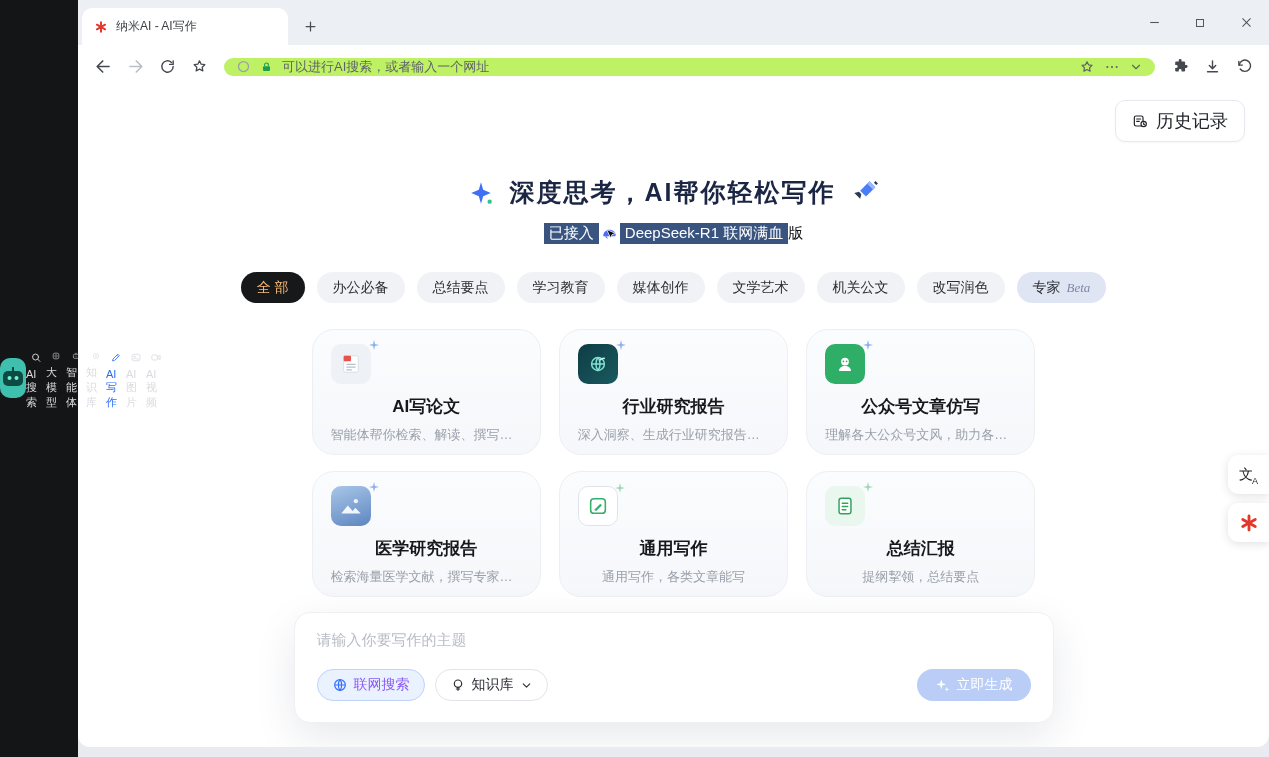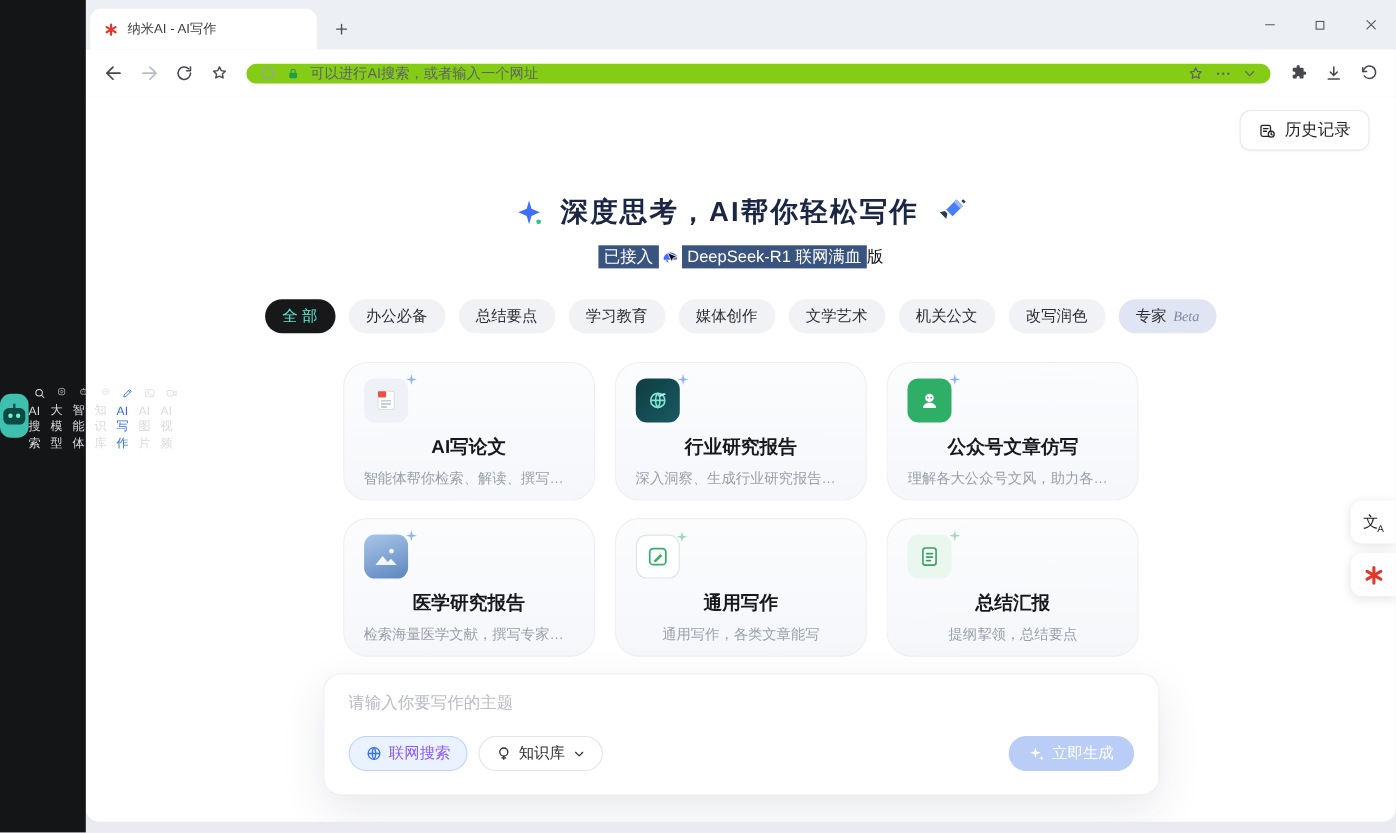--- a/index.html
+++ b/index.html
@@ -27,46 +27,46 @@
             border-radius:6px; cursor:pointer; color:#4a4d52; }
   .win-controls { margin-left:auto; display:flex; height:100%; }
   .win-btn { width:46px; height:100%; display:flex; align-items:center; justify-content:center;
              color:#55585e; cursor:pointer; }
 
   .toolbar { position:absolute; left:78px; top:45px; right:0; height:43px; background:#fff;
              display:flex; align-items:center; padding:0 10px; gap:2px; }
   .tool-btn { width:30px; height:30px; border-radius:8px; display:flex; align-items:center; justify-content:center;
               color:#45484e; cursor:pointer; flex:0 0 auto; }
   .tool-btn.disabled { color:#b9bec6; }
-  .addressbar { flex:1; height:18px; border-radius:15px; background:#84cc16; margin:0 8px;
+  .addressbar { flex:1; height:18px; border-radius:15px; background:#bef264; margin:0 8px;
                 display:flex; align-items:center; gap:9px; padding:0 12px; min-width:0; }
   .address-text { flex:1; font-size:13px; color:#5f6368; white-space:nowrap; overflow:hidden; cursor:text; }
   .ab-icon { display:flex; align-items:center; justify-content:center; color:#5f6368; cursor:pointer; flex:0 0 auto; }
 
   
   .content { position:absolute; left:78px; top:88px; right:0; bottom:10px; background:#fff;
              border-radius:0 0 12px 12px; overflow:hidden; }
 
   .history-btn { position:absolute; top:12px; right:24px; display:flex; align-items:center; gap:8px;
                  padding:8px 16px; background:#fff; border:1px solid #e7e9ee; border-radius:10px;
-                 font-size:15px; color:#22242a; cursor:pointer; box-shadow:0 1px 3px rgba(0,0,0,.03); }
+                 font-size:18px; color:#22242a; cursor:pointer; box-shadow:0 1px 3px rgba(0,0,0,.03); }
 
   .hero { padding-top:88px; text-align:center; }
   .title-row { display:flex; align-items:center; justify-content:center; gap:16px; }
   .page-title { font-size:25px; font-weight:700; color:#1b2644; letter-spacing:2px; }
   .subtitle { margin-top:14px; display:flex; align-items:center; justify-content:center; font-size:15px; color:#101114; }
   .hl { background:#3a5480; color:#fff; padding:1px 5px; }
   .whale-box { width:19px; height:19px; background:#fff; display:flex; align-items:center; justify-content:center;
                margin:0 1px; position:relative; }
   .cursor-overlay { position:absolute; left:4px; top:4px; }
 
   .cats { margin-top:28px; display:flex; justify-content:center; gap:12px; }
   .cat { height:31px; padding:0 16px; border-radius:16px; background:#f1f2f5; font-size:14px; color:#2c2e34;
          display:flex; align-items:center; gap:6px; cursor:pointer; white-space:nowrap; }
-  .cat.active { background:#17181a; color:#5eead4; }
+  .cat.active { background:#17181a; color:#fdba74; }
   .cat.expert { background:#dfe5f2; }
   .beta { font-family:"Liberation Serif",serif; font-style:italic; font-size:13px; color:#7e8aa6; }
 
   .cards { width:724px; margin:26px auto 0; display:grid; grid-template-columns:repeat(3,1fr); gap:16px 18px; }
   .card { background:linear-gradient(180deg,#fbfcfe,#f5f7fa); border:1px solid #edeff4; border-radius:22px;
           padding:14px 18px; height:126px; cursor:pointer; position:relative; overflow:hidden; }
   .card-icon { width:40px; height:40px; border-radius:10px; display:flex; align-items:center; justify-content:center;
                position:relative; }
   .icon-sparkle { position:absolute; top:-5px; right:-9px; }
   .card-title { margin-top:11px; font-size:17px; font-weight:700; color:#17181c; }

